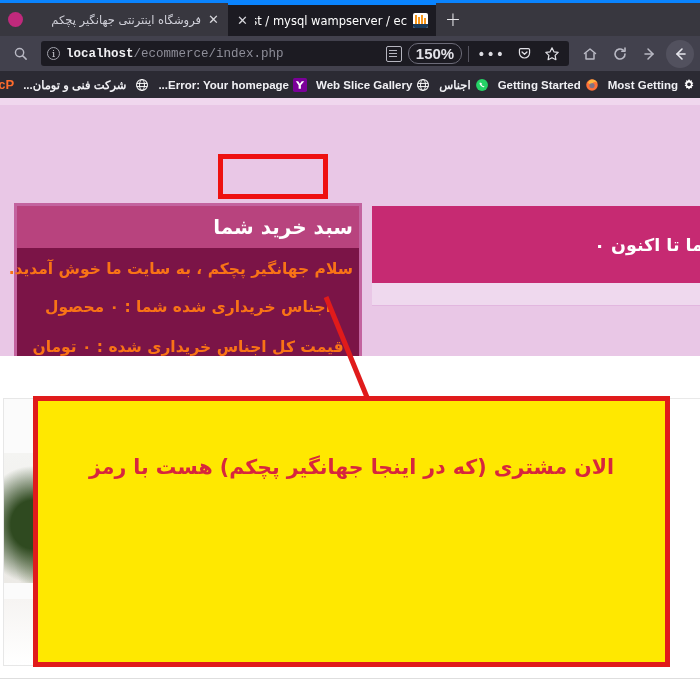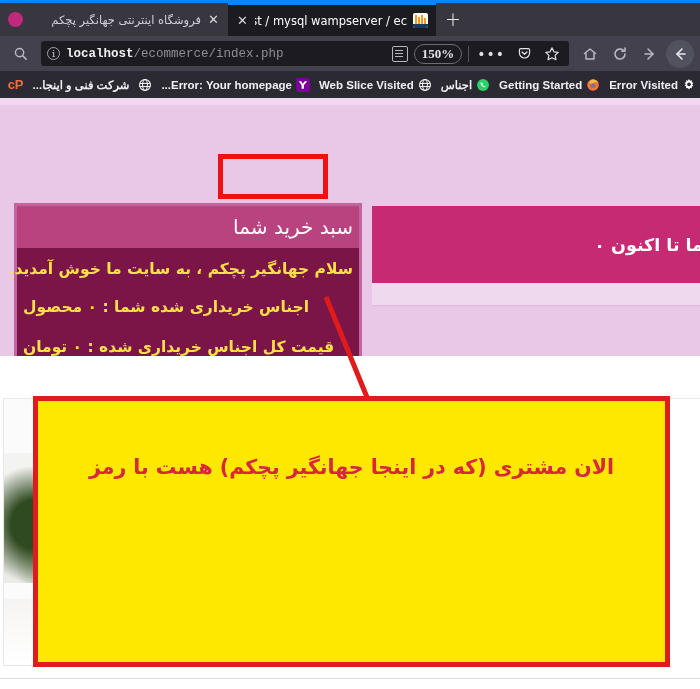--- a/index.html
+++ b/index.html
@@ -195,24 +195,24 @@
     background:
       linear-gradient(#b6b6c0,#b6b6c0) 2px 3px/8px 1.4px no-repeat,
       linear-gradient(#b6b6c0,#b6b6c0) 2px 6px/8px 1.4px no-repeat,
       linear-gradient(#b6b6c0,#b6b6c0) 2px 9px/8px 1.4px no-repeat;
   }
   .zoom-badge {
     flex: 0 0 auto;
     border: 1.2px solid #6c6b78;
     border-radius: 10px;
     color: #e2e2e8;
-    font-size: 13px;
+    font-size: 15px;
     font-weight: 700;
     padding: 1px 7px;
-    font-family: Liberation Serif, serif;
+    font-family: Liberation Sans, sans-serif;
   }
   .url-divider {
     width: 1px; height: 16px;
     background: #55545f;
     flex: 0 0 1px;
   }
   .icon-dots {
     flex: 0 0 auto;
     color: #dcdce2;
     font-size: 14px;
@@ -335,38 +335,38 @@
     background: #b8437e;
     display: flex;
     align-items: center;
     justify-content: flex-start;
     padding-right: 6px;
     box-sizing: border-box;
   }
   .cart-header-title {
     color: #ffffff;
     font-size: 20px;
-    font-weight: 400;
+    font-weight: 700;
     white-space: nowrap;
   }
   .cart-body {
     position: absolute;
     top: 42px; left: 0;
     right: 0;
     bottom: 0;
     background: #7b1447;
     padding: 12px 6px 0 6px;
     box-sizing: border-box;
   }
   .cart-line {
-    color: #fde047;
+    color: #f97316;
     font-size: 15.5px;
     font-weight: 700;
     white-space: nowrap;
-    text-align: left;
+    text-align: center;
     margin-bottom: 22px;
   }
   .cart-line.greet { margin-bottom: 20px; }
   .cart-buttons {
     position: absolute;
     bottom: 16px;
     left: 0; right: 0;
     display: flex;
     flex-direction: row;
     align-items: center;
@@ -588,21 +588,21 @@
   </div>
 
   <div class="bookmarks-bar">
     <div class="bm">
       <span class="bm-ico">
         <svg width="14" height="14" viewBox="0 0 16 16" aria-hidden="true">
           <path d="M8 1.2 L9.3 3 L11.4 2.6 L11.1 4.7 L13 5.6 L11.6 7.2 L13 8.8 L11.1 9.7 L11.4 11.8 L9.3 11.4 L8 13.2 L6.7 11.4 L4.6 11.8 L4.9 9.7 L3 8.8 L4.4 7.2 L3 5.6 L4.9 4.7 L4.6 2.6 L6.7 3 Z" fill="#ffffff"></path>
           <circle cx="8" cy="7.2" r="2.1" fill="#2b2a33"></circle>
         </svg>
       </span>
-      <span>Error Visited</span>
+      <span>Most Getting</span>
     </div>
 
     <div class="bm">
       <span class="bm-ico">
         <svg width="14" height="14" viewBox="0 0 16 16" aria-hidden="true">
           <circle cx="8" cy="8" r="6.6" fill="#ff7139"></circle>
           <path d="M8 1.6 C11 1.6 13.6 3.4 14.2 6 C12.6 4 10 4.4 8.6 6 C7 7.8 4.8 7 3.4 5.4 C4.2 3.2 5.9 1.6 8 1.6 Z" fill="#ffb63f"></path>
           <circle cx="8" cy="8.6" r="3" fill="#1a73c4" opacity="0.55"></circle>
         </svg>
       </span>
@@ -620,21 +620,21 @@
     </div>
 
     <div class="bm">
       <span class="bm-ico">
         <svg width="14" height="14" viewBox="0 0 16 16" aria-hidden="true">
           <circle cx="8" cy="8" r="6.2" fill="none" stroke="#ffffff" stroke-width="1.2"></circle>
           <ellipse cx="8" cy="8" rx="2.8" ry="6.2" fill="none" stroke="#ffffff" stroke-width="1.1"></ellipse>
           <path d="M2 6.2 H14 M2 9.8 H14" stroke="#ffffff" stroke-width="1.1"></path>
         </svg>
       </span>
-      <span>Web Slice Visited</span>
+      <span>Web Slice Gallery</span>
     </div>
 
     <div class="bm">
       <span class="bm-ico">
         <svg width="14" height="14" viewBox="0 0 16 16" aria-hidden="true">
           <rect x="0" y="0" width="16" height="16" rx="2" fill="#7b0099"></rect>
           <path d="M3.2 3.6 L6.4 8.2 L6.4 12.4 L9 12.4 L9 8.2 L12.8 3.6 L10 3.6 L7.8 6.6 L5.9 3.6 Z" fill="#ffffff"></path>
         </svg>
       </span>
       <span>Error: Your homepage...</span>
@@ -644,21 +644,21 @@
       <span class="bm-ico">
         <svg width="14" height="14" viewBox="0 0 16 16" aria-hidden="true">
           <circle cx="8" cy="8" r="6.2" fill="none" stroke="#ffffff" stroke-width="1.2"></circle>
           <ellipse cx="8" cy="8" rx="2.8" ry="6.2" fill="none" stroke="#ffffff" stroke-width="1.1"></ellipse>
           <path d="M2 6.2 H14 M2 9.8 H14" stroke="#ffffff" stroke-width="1.1"></path>
         </svg>
       </span>
     </div>
 
     <div class="bm bm-label-rtl">
-      <span>شرکت فنی و اینجا...</span>
+      <span>شرکت فنی و تومان...</span>
     </div>
 
     <div class="bm">
       <span style="color:#ff6c2c;font-size:13px;font-weight:700;">cP</span>
     </div>
   </div>
 </div>
 
 <div class="page-viewport">
 

